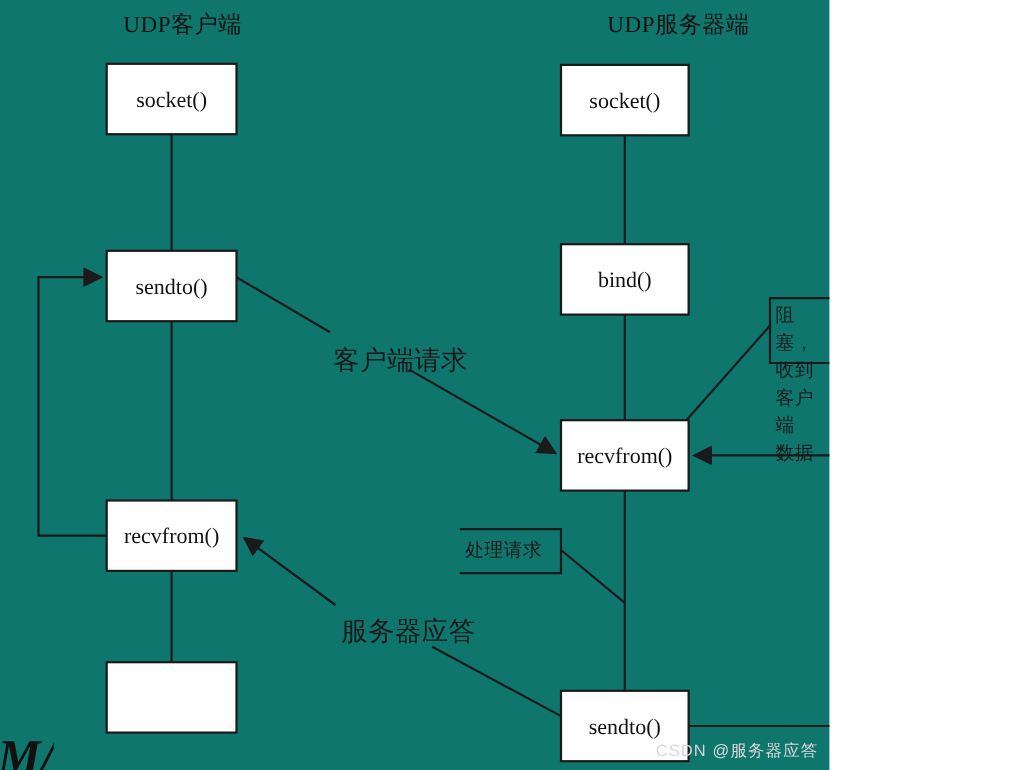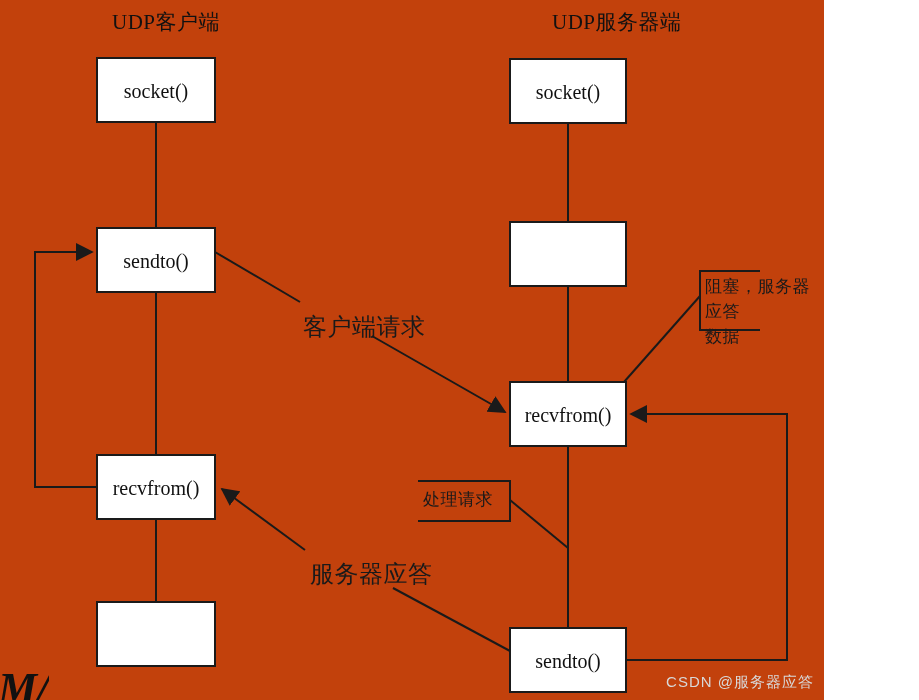--- a/index.html
+++ b/index.html
@@ -2,23 +2,23 @@
 <html><head>
 <meta charset="utf-8">
 <style>
   html, body {
     margin: 0;
     padding: 0;
     background: #ffffff;
   }
   #canvas {
     position: relative;
-    width: 824px;
+    width: 754px;
     height: 700px;
-    background: #c2410c;
+    background: #0f766e;
     overflow: hidden;
     font-family: "Liberation Serif", "DejaVu Serif", serif;
   }
   svg.diagram {
     position: absolute;
     left: 0;
     top: 0;
     width: 919px;
     height: 700px;
   }
@@ -125,28 +125,29 @@
   </svg>
 
   <div class="col-title" style="left:112px; top:8px;">UDP客户端</div>
   <div class="col-title" style="left:508px; top:8px;margin-left:44px;">UDP服务器端</div>
 
   <div class="node-label" style="left:97px; top:80px; width:118px;">socket()</div>
   <div class="node-label" style="left:97px; top:250px; width:118px;">sendto()</div>
   <div class="node-label" style="left:97px; top:477px; width:118px;">recvfrom()</div>
 
   <div class="node-label" style="left:510px; top:81px; width:116px;">socket()</div>
+  <div class="node-label" style="left:510px; top:244px; width:116px;">bind()</div>
   <div class="node-label" style="left:508px; top:404px; width:120px;">recvfrom()</div>
   <div class="node-label" style="left:510px; top:650px; width:116px;">sendto()</div>
 
   <div class="edge-label" style="left:303px; top:311px;">客户端请求</div>
   <div class="edge-label" style="left:310px; top:558px;">服务器应答</div>
 
   <div class="note-label" style="left:705px; top:274px;">
-    <div>阻塞，服务器应答</div>
+    <div>阻塞，收到客户端</div>
     <div>数据</div>
   </div>
 
   <div class="note-label" style="left:423px; top:487px;">
     <div>处理请求</div>
   </div>
 
   <div class="watermark">CSDN @服务器应答</div>
 
   <div class="corner-glyph">M/</div>

